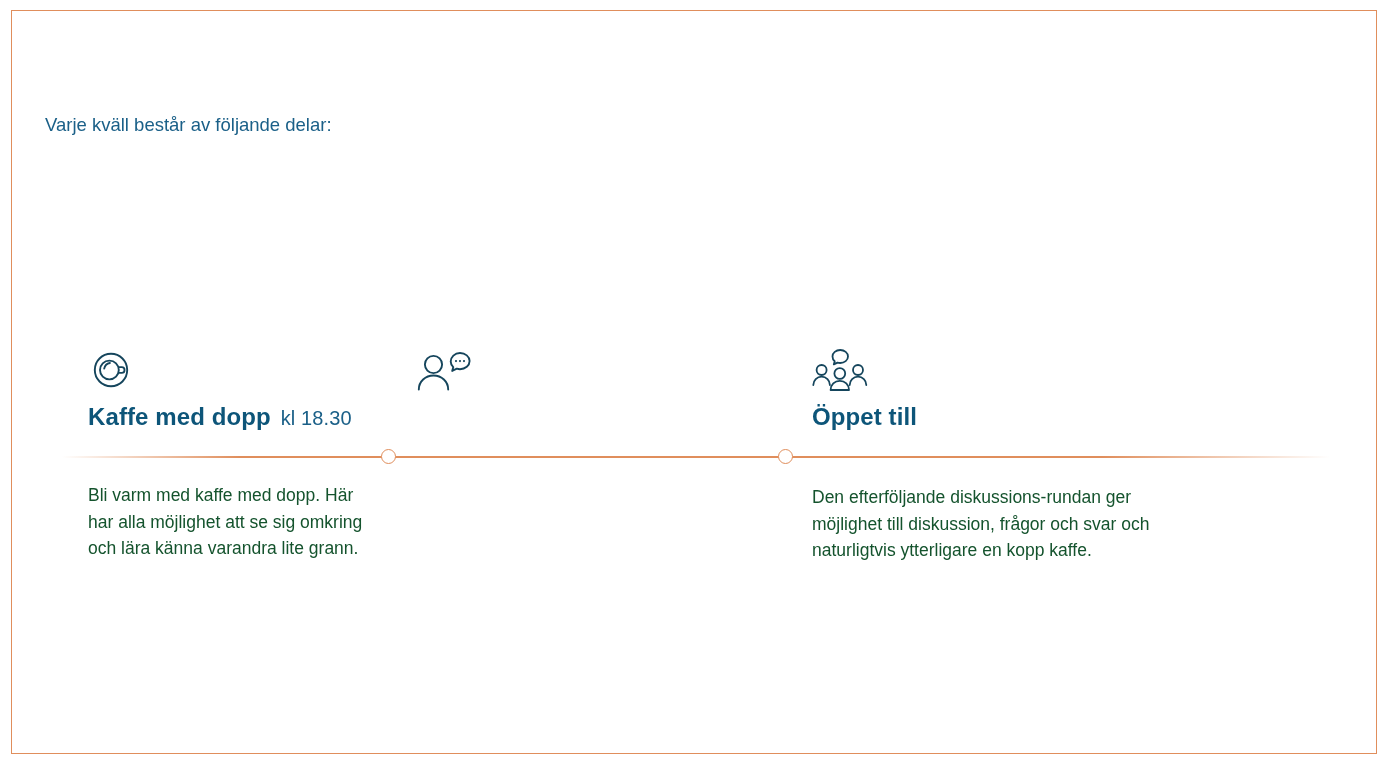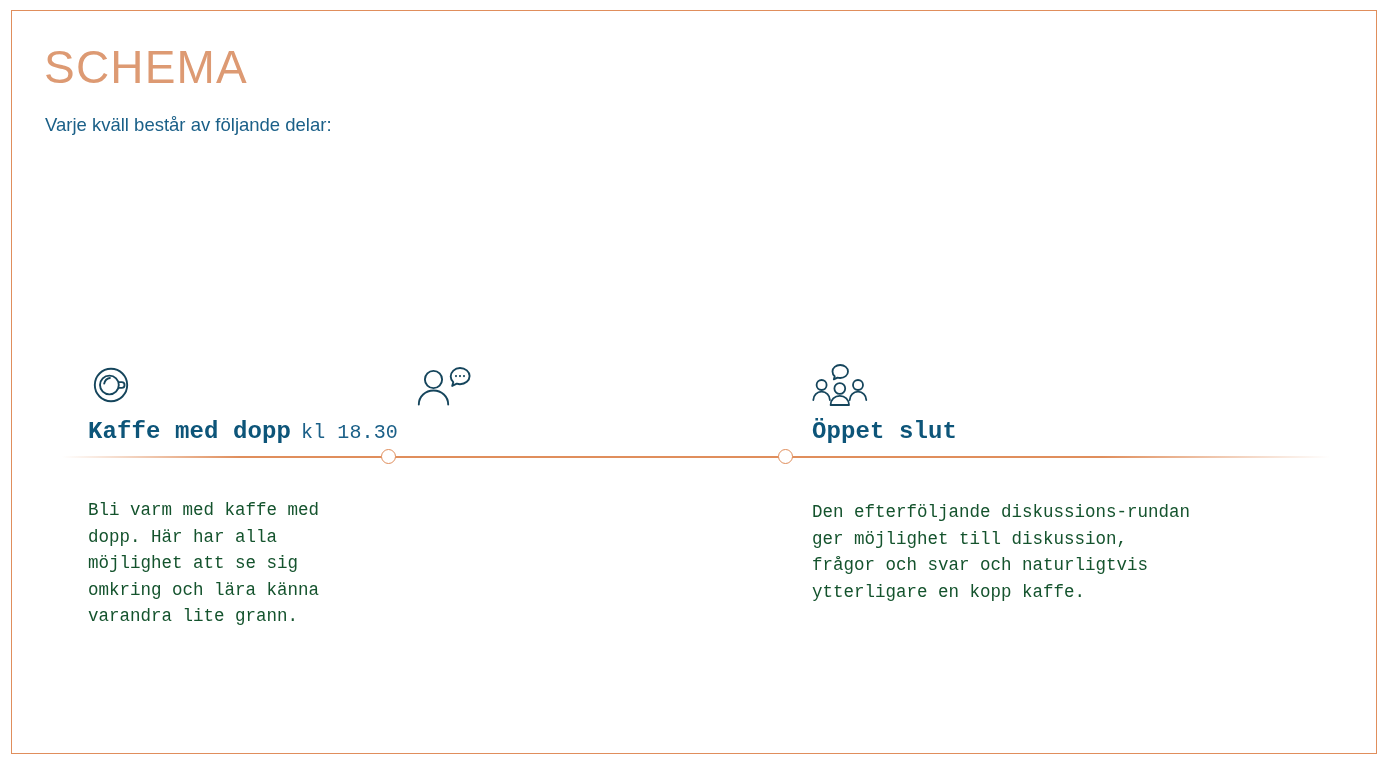--- a/index.html
+++ b/index.html
@@ -89,22 +89,21 @@
   .columns {
     position: absolute;
     left: 0;
     top: 0;
     width: 1388px;
     height: 767px;
   }
 
   .column {
     position: absolute;
-    top: 352px;
-    font-family: Liberation Mono, monospace;
+    top: 337px;
   }
   .col-1 { left: 88px;  width: 275px; }
   .col-2 { left: 417px; width: 290px; }
   .col-3 { left: 812px; width: 380px; }
 
   .col-icon {
     height: 56px;
     display: flex;
     align-items: flex-end;
   }
@@ -140,21 +139,20 @@
   }
   .col-3 .col-body { margin-top: 47px; }
 </style>
 </head>
 <body>
 
 <div class="slide">
 
   <div class="slide-frame"></div>
 
-  <div class="title">SCHEMA</div>
   <div class="subtitle">Varje kväll består av följande delar:</div>
 
   <div class="timeline-rule"></div>
   <div class="timeline-dot dot-1"></div>
   <div class="timeline-dot dot-2"></div>
 
   <div class="columns">
 
     <div class="column col-1">
       <div class="col-icon">
@@ -195,20 +193,20 @@
           <path d="M1.3 36.0c0 -4.6 3.7 -8.3 8.3 -8.3c4.6 0 8.3 3.7 8.3 8.3"></path>
 
           <circle cx="46.0" cy="21.0" r="5.0"></circle>
           <path d="M37.7 36.0c0 -4.6 3.7 -8.3 8.3 -8.3c4.6 0 8.3 3.7 8.3 8.3"></path>
 
           <circle cx="27.8" cy="24.5" r="5.4"></circle>
           <path d="M18.6 41.0c0 -5.1 4.1 -9.2 9.2 -9.2c5.1 0 9.2 4.1 9.2 9.2z"></path>
         </svg>
       </div>
       <div class="col-heading">
-        <span class="col-heading-text">Öppet slut</span>
+        <span class="col-heading-text">Öppet till</span>
         <span class="col-heading-time"></span>
       </div>
       <div class="col-body">Den efterföljande diskussions-rundan ger möjlighet till diskussion, frågor och svar och naturligtvis ytterligare en kopp kaffe.</div>
     </div>
 
   </div>
 </div>
 
 </body></html>

